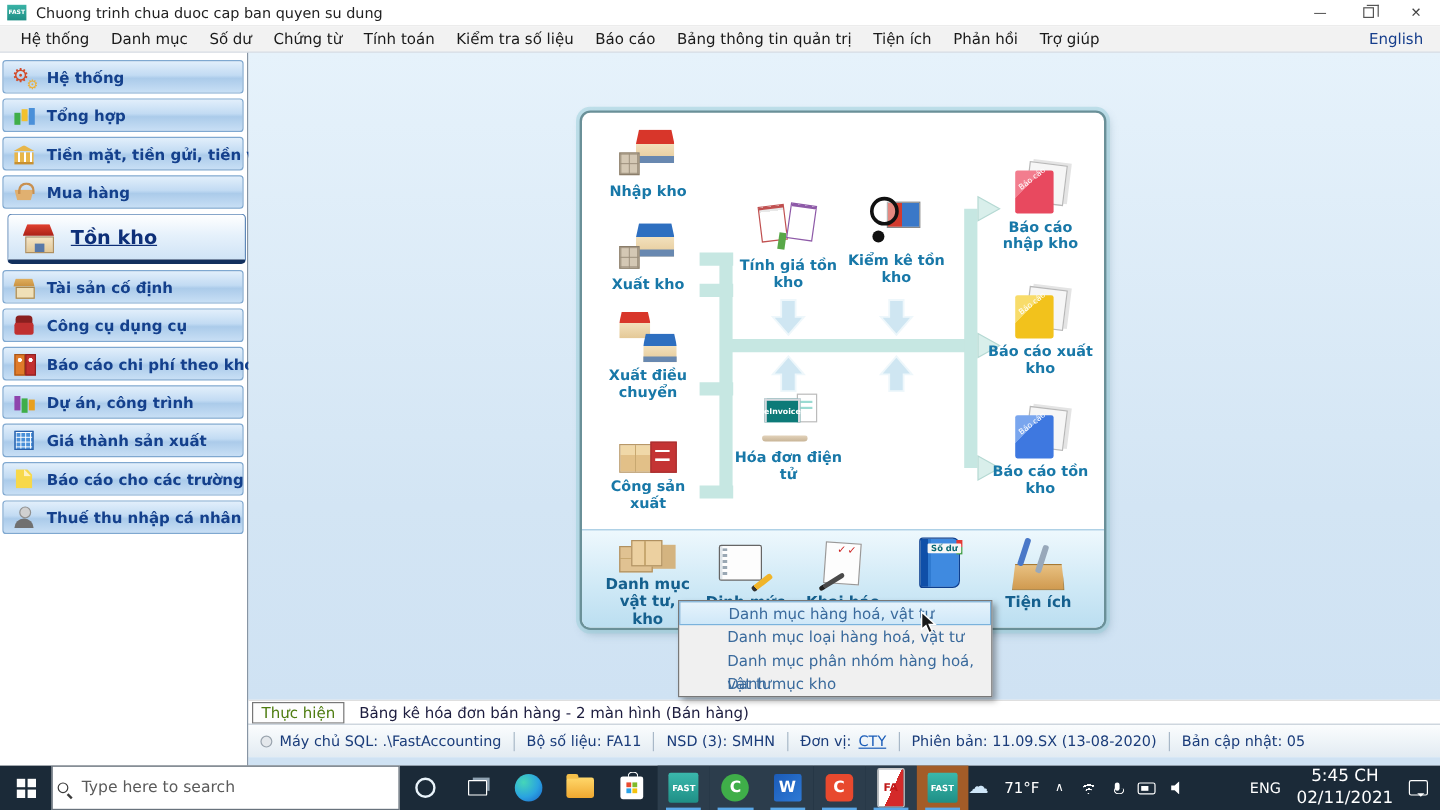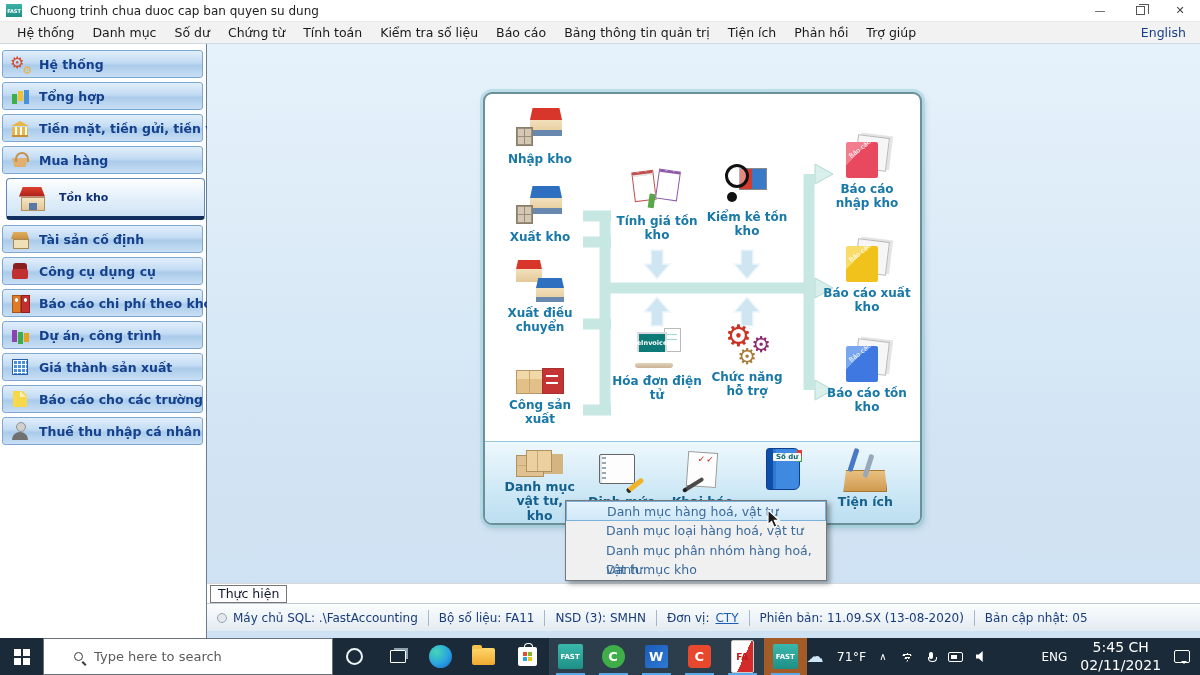--- a/index.html
+++ b/index.html
@@ -24,21 +24,21 @@
   .workspace { display:flex; height:594px; }
 
   
   .sidebar { width:207px; background:#fff; border-right:1px solid #6a7c8e; padding-top:3px; }
   .sb-item { height:28px; margin:3px 3px 4px 2px; border:1px solid #7fa8d0; border-radius:3px;
     background:linear-gradient(180deg,#e2effb 0%,#c2dbf3 45%,#abcbea 55%,#c8dff5 100%);
     display:flex; align-items:center; gap:9px; padding-left:7px; cursor:default; }
   .sb-label { font-size:12.5px; font-weight:bold; color:#14408c; white-space:nowrap; }
   .sb-item.selected { height:42px; margin:4px 1px 5px 6px; border:1px solid #5f88b8; border-bottom:4px solid #12305e; border-radius:4px;
     background:linear-gradient(180deg,#ffffff 0%,#e6f1fb 45%,#d0e4f6 100%); padding-left:12px; gap:14px; }
-  .sb-item.selected .sb-label { font-size:11px; color:#0e2f78; }
+  .sb-item.selected .sb-label { font-size:16px; color:#0e2f78;text-decoration:underline; }
 
   
   .si { width:20px; height:20px; position:relative; flex:0 0 auto; }
   .si-gears::before { content:"⚙"; position:absolute; left:0; top:-1px; font-size:16px; line-height:20px; color:#d24a2a; }
   .si-gears::after { content:"⚙"; position:absolute; right:-2px; bottom:-3px; font-size:11px; color:#eab03c; }
   .si-chart::before { content:""; position:absolute; left:2px; bottom:2px; width:5px; height:10px; background:#3fae49; box-shadow:6px -3px 0 #f2c12e; }
   .si-chart::after { content:""; position:absolute; left:14px; bottom:2px; width:5px; height:14px; background:#4a90d9; }
   .si-bank::before { content:""; position:absolute; left:1px; top:3px; width:18px; height:5px; background:#e8b64a; clip-path:polygon(50% 0,100% 100%,0 100%); }
   .si-bank::after { content:""; position:absolute; left:2px; top:9px; width:16px; height:8px; background:repeating-linear-gradient(90deg,#e8b64a 0 3px,#fff 3px 5px); border-bottom:2px solid #c89030; }
   .si-truck::before { content:""; position:absolute; left:1px; bottom:4px; width:8px; height:8px; background:#c0392b; border-radius:2px 0 0 2px; }
@@ -137,35 +137,35 @@
   .ti-toolbox::after { content:""; position:absolute; left:10px; top:0; width:5px; height:24px; background:#4a78c8; border-radius:2px; transform:rotate(18deg); box-shadow:16px 1px 0 #98a8ba; }
 
   
   .context-menu { position:absolute; left:565px; top:500px; width:262px; background:#f0f0f0; border:1px solid #787878; box-shadow:3px 3px 5px rgba(0,0,0,.35); z-index:30; }
   .cm-item { height:19.5px; line-height:19px; padding-left:40px; font-size:12.5px; color:#3a6a9c; cursor:default; }
   .cm-item.selected { background:linear-gradient(#e6f3fc,#cfe8f8); border:1px solid #7ab2dc; height:20px; }
   .cursor-arrow { position:absolute; left:200px; top:8px; z-index:40; }
 
   
   .action-bar { height:20px; background:#fff; display:flex; align-items:center; border-top:1px solid #d8d8d8; }
-  .exec-btn { margin-left:3px; border:1px solid #777; background:#fdfdfd; font-size:12.5px; color:#0f172a; padding:0 7px; height:18px; line-height:16px; font-family:inherit; }
+  .exec-btn { margin-left:3px; border:1px solid #777; background:#fdfdfd; font-size:12.5px; color:#4d7c0f; padding:0 7px; height:18px; line-height:16px; font-family:inherit; }
   .action-text { margin-left:12px; font-size:12.5px; color:#1d1d3f; }
   .info-bar { height:28px; background:linear-gradient(#fbfdfe,#e2ebf2); border-top:1px solid #c2ccd6; display:flex; align-items:center; font-size:12px; color:#1a3c7a; }
   .seg { display:flex; align-items:center; gap:6px; padding:0 10px; border-right:1px solid #a8b8c8; height:16px; white-space:nowrap; }
   .seg:last-child { border-right:none; }
   .status-dot { width:10px; height:10px; border-radius:50%; background:#e4e8ec; border:1px solid #9aa4ae; }
   .seg a { color:#1a5cb8; text-decoration:underline; cursor:pointer; }
   .bottom-strip { flex:1; background:#cfe2f3; }
 
   
   .taskbar { position:absolute; left:0; bottom:0; width:1200px; height:37px; background:#1b2a38; display:flex; align-items:stretch; z-index:50; }
   .start-btn { width:44px; display:flex; align-items:center; justify-content:center; }
   .win-logo { width:16px; height:16px; position:relative; }
   .win-logo::before { content:""; position:absolute; left:0; top:0; width:7px; height:7px; background:#fdfdfd; box-shadow:9px 0 #fdfdfd,0 9px #fdfdfd,9px 9px #fdfdfd; }
-  .search-box { width:296px; background:#fff; border:1px solid #68727c; display:flex; align-items:center; gap:11px; padding-left:30px; }
+  .search-box { width:296px; background:#fff; border:1px solid #68727c; display:flex; align-items:center; gap:11px; padding-left:4px; }
   .mag-ic { width:9px; height:9px; border:1.7px solid #3a3a3a; border-radius:50%; position:relative; flex:0 0 auto; }
   .mag-ic::after { content:""; position:absolute; left:8px; top:8px; width:5px; height:1.7px; background:#3a3a3a; transform:rotate(45deg); transform-origin:0 0; }
   .search-text { font-size:13px; color:#5a5a5a; }
   .tb-slot { width:44px; display:flex; align-items:center; justify-content:center; position:relative; }
   .tb-slot.open { background:#2c3d4c; }
   .tb-slot.open::after { content:""; position:absolute; left:7px; right:7px; bottom:0; height:2px; background:#5aa8e8; }
   .tb-slot.focused { background:#a35c28; }
   .edge-ic { width:23px; height:23px; border-radius:50%; background:radial-gradient(circle at 32% 30%,#45d6b8,#2aa3e0 55%,#1a5fc8); }
   .fold-ic { width:23px; height:17px; background:linear-gradient(#ffd76a,#f0a830); border-radius:2px; position:relative; }
   .fold-ic::before { content:""; position:absolute; left:0; top:-3px; width:10px; height:4px; background:#f5c04a; border-radius:2px 2px 0 0; }
@@ -332,24 +332,20 @@
             <span class="fl">Kiểm kê tồn kho</span>
           </div>
           <div class="flow-node" style="left:127px;top:234px">
             <span class="fi fi-laptop">
                 <span class="scr">
                   <b>eInvoice</b>
                 </span>
               </span>
             <span class="fl">Hóa đơn điện tử</span>
           </div>
-          <div class="flow-node" style="left:217px;top:230px">
-            <span class="fi fi-gears2"></span>
-            <span class="fl">Chức năng hỗ trợ</span>
-          </div>
 
           <div class="flow-node" style="left:337px;top:42px">
             <span class="fi fi-folder f-red">
                 <span class="fbadge">Báo cáo</span>
               </span>
             <span class="fl">Báo cáo nhập kho</span>
           </div>
           <div class="flow-node" style="left:337px;top:146px">
             <span class="fi fi-folder f-yel">
                 <span class="fbadge">Báo cáo</span>
@@ -386,20 +382,21 @@
           <div class="tb-item">
             <span class="ti ti-toolbox"></span>
             <span class="tb-label">Tiện ích</span>
           </div>
         </div>
       </div>
     </div>
 
     <div class="action-bar">
       <button class="exec-btn">Thực hiện</button>
+      <span class="action-text">Bảng kê hóa đơn bán hàng - 2 màn hình (Bán hàng)</span>
     </div>
 
     <div class="info-bar">
       <span class="seg">
           <span class="status-dot"></span>
           <span>Máy chủ SQL: .\FastAccounting</span>
         </span>
       <span class="seg">
           <span>Bộ số liệu: FA11</span>
         </span>

